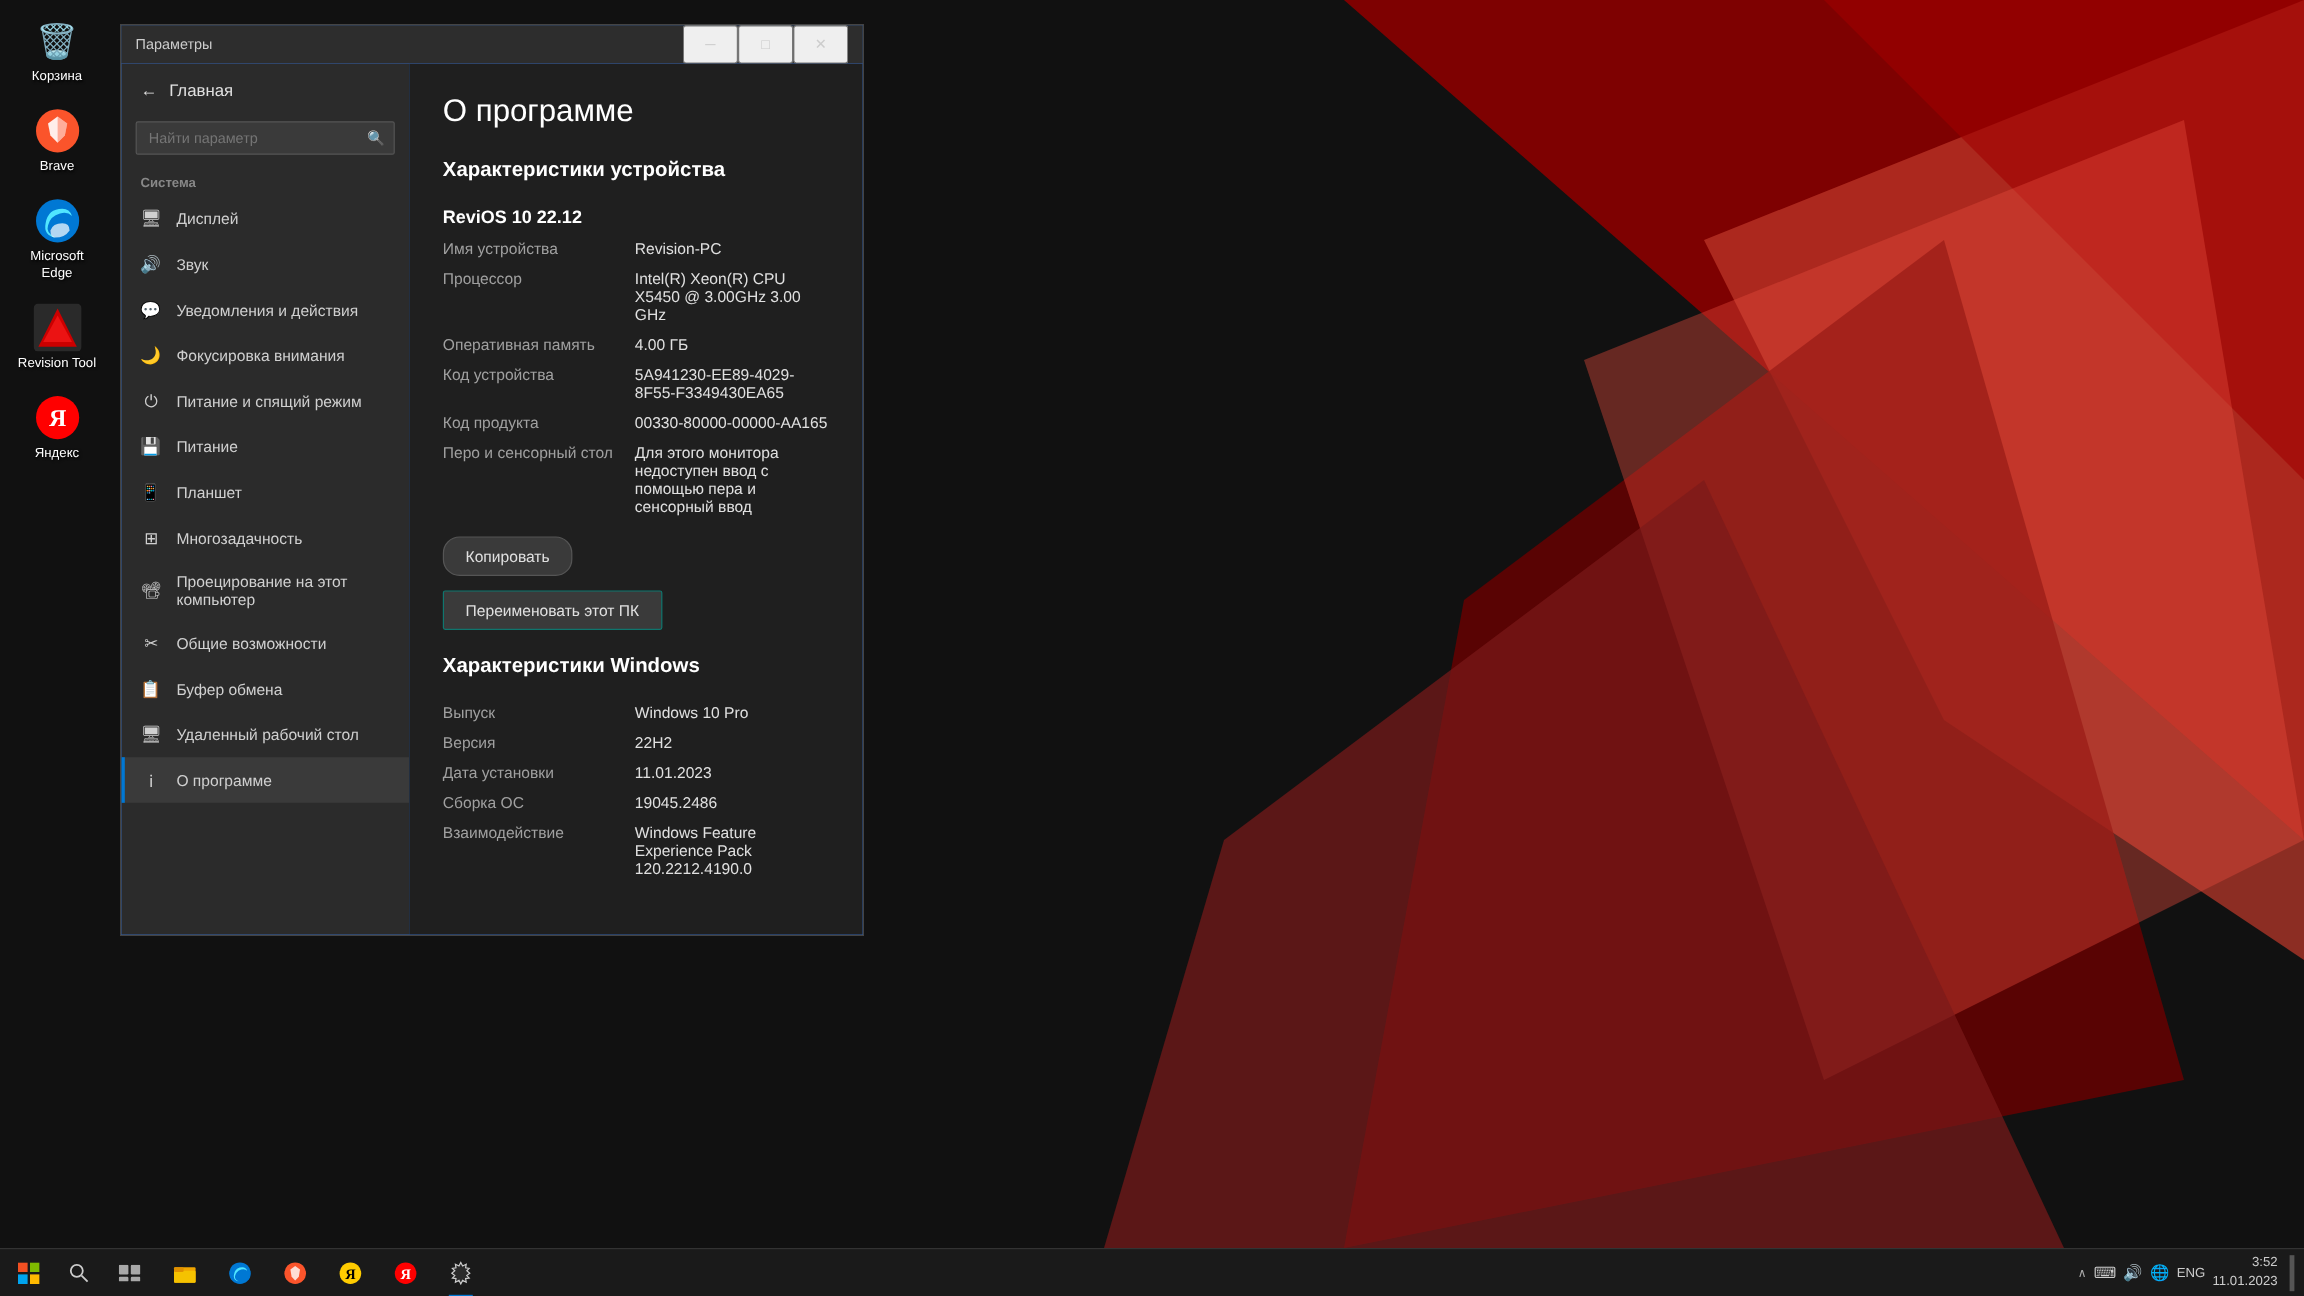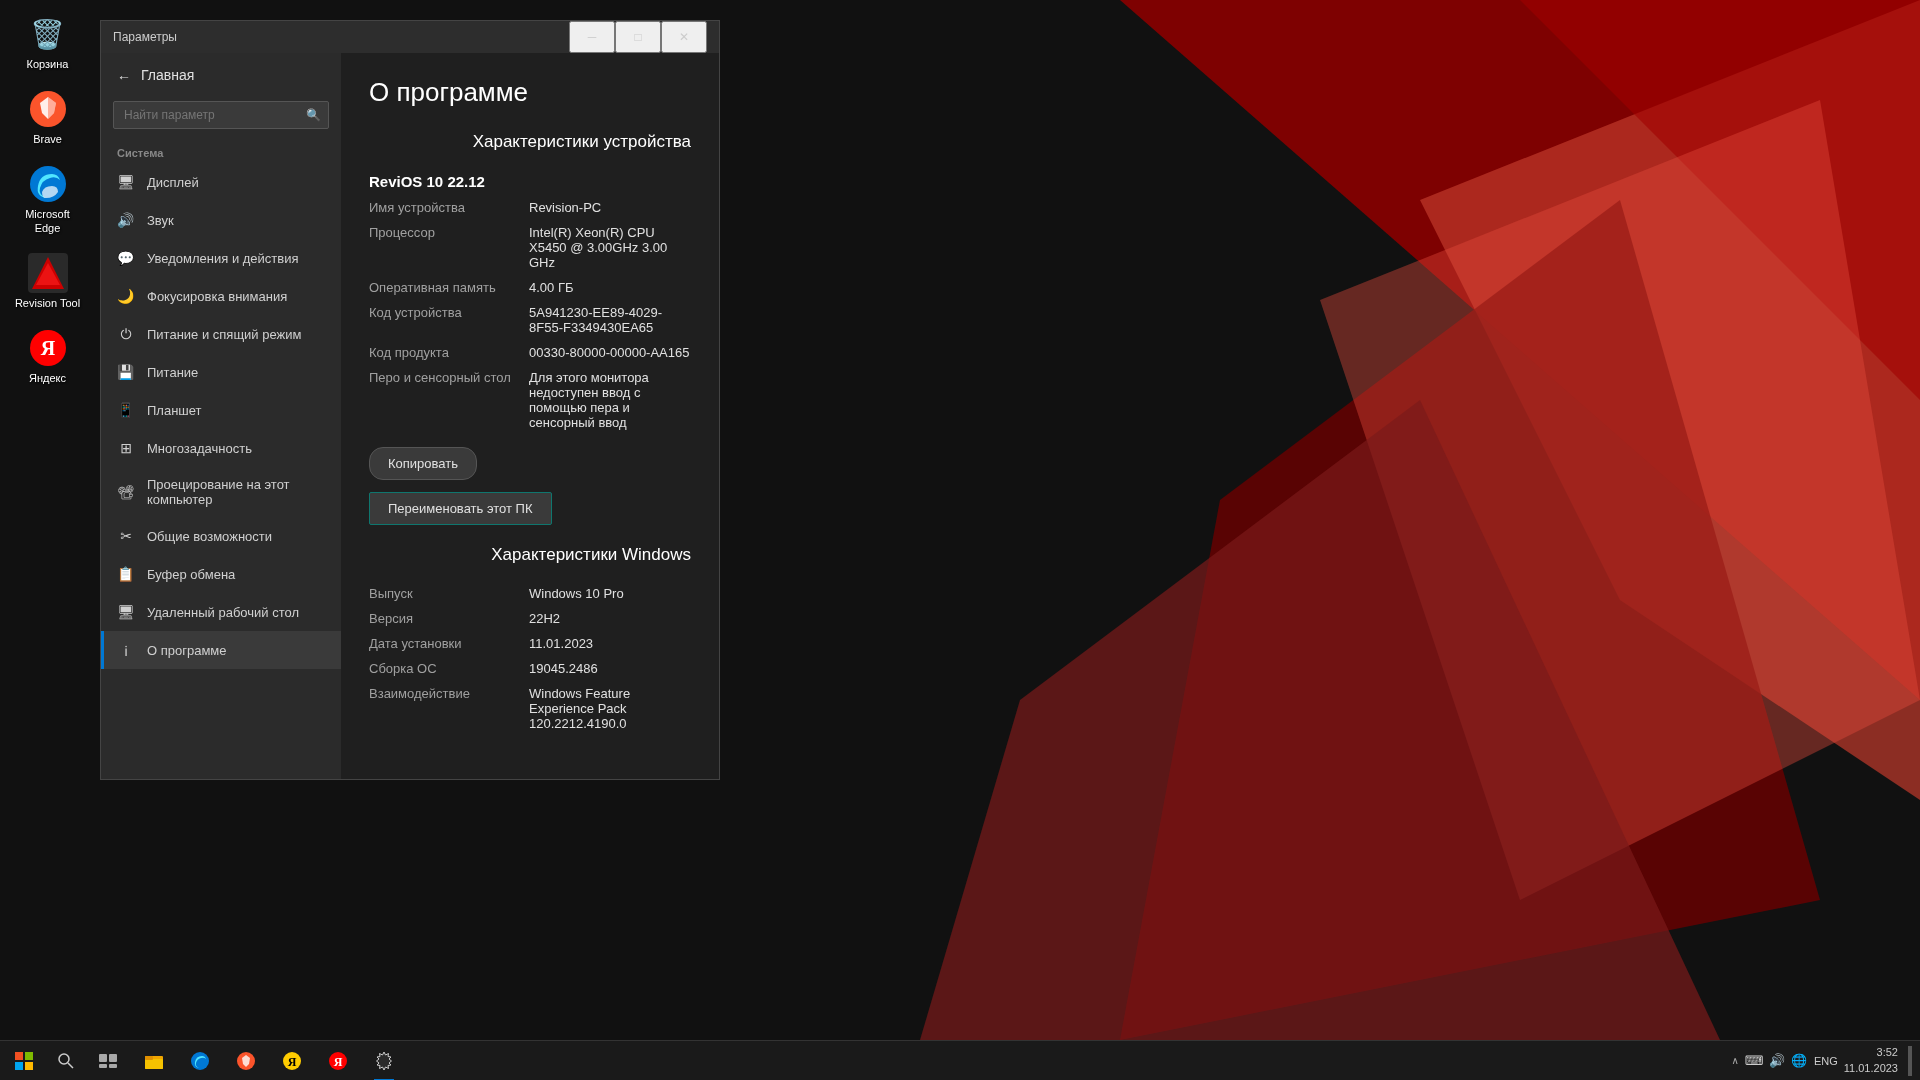--- a/index.html
+++ b/index.html
@@ -270,24 +270,23 @@
 
     .page-title {
       font-size: 26px;
       font-weight: 300;
       color: #fff;
       margin-bottom: 24px;
     }
 
     .section-heading {
       font-size: 17px;
-      font-weight: 400;
+      font-weight: 700;
       color: #fff;
       margin-bottom: 16px;
-      text-align: right;
     }
 
     .info-row {
       display: flex;
       padding: 5px 0;
       font-size: 13px;
     }
     .info-label {
       width: 160px;
       color: #a0a0a0;

